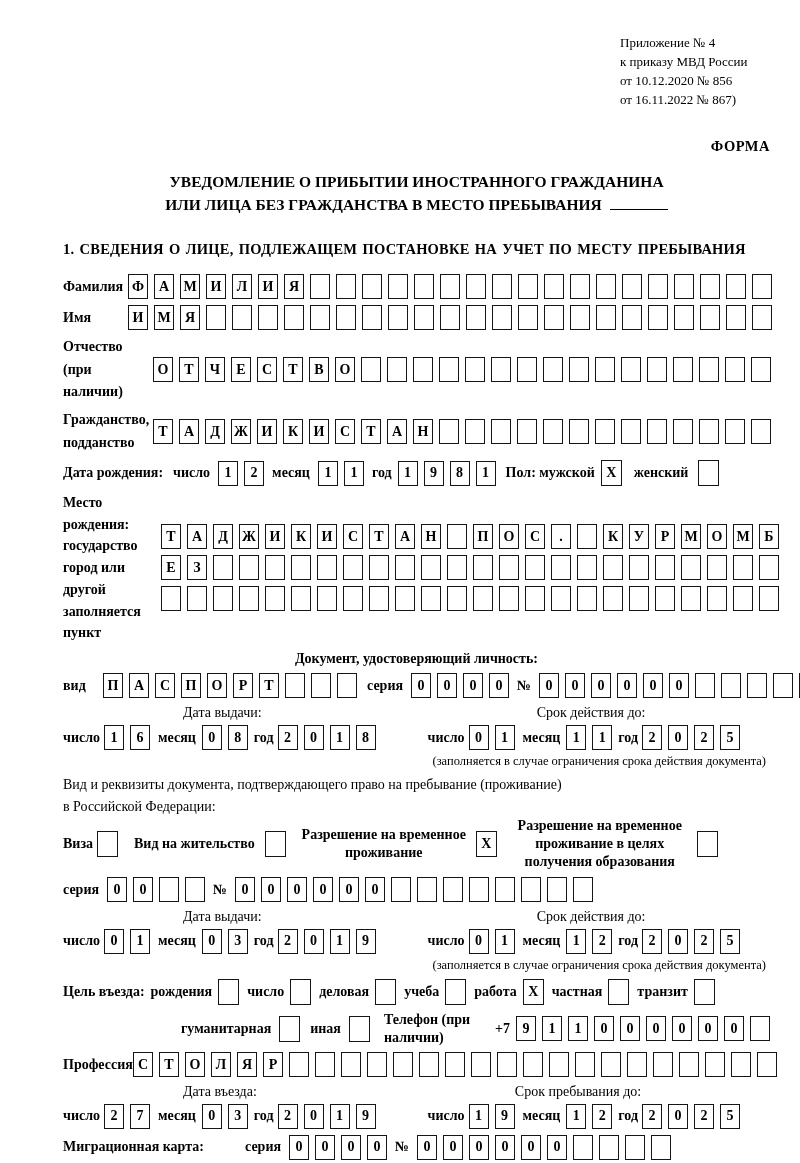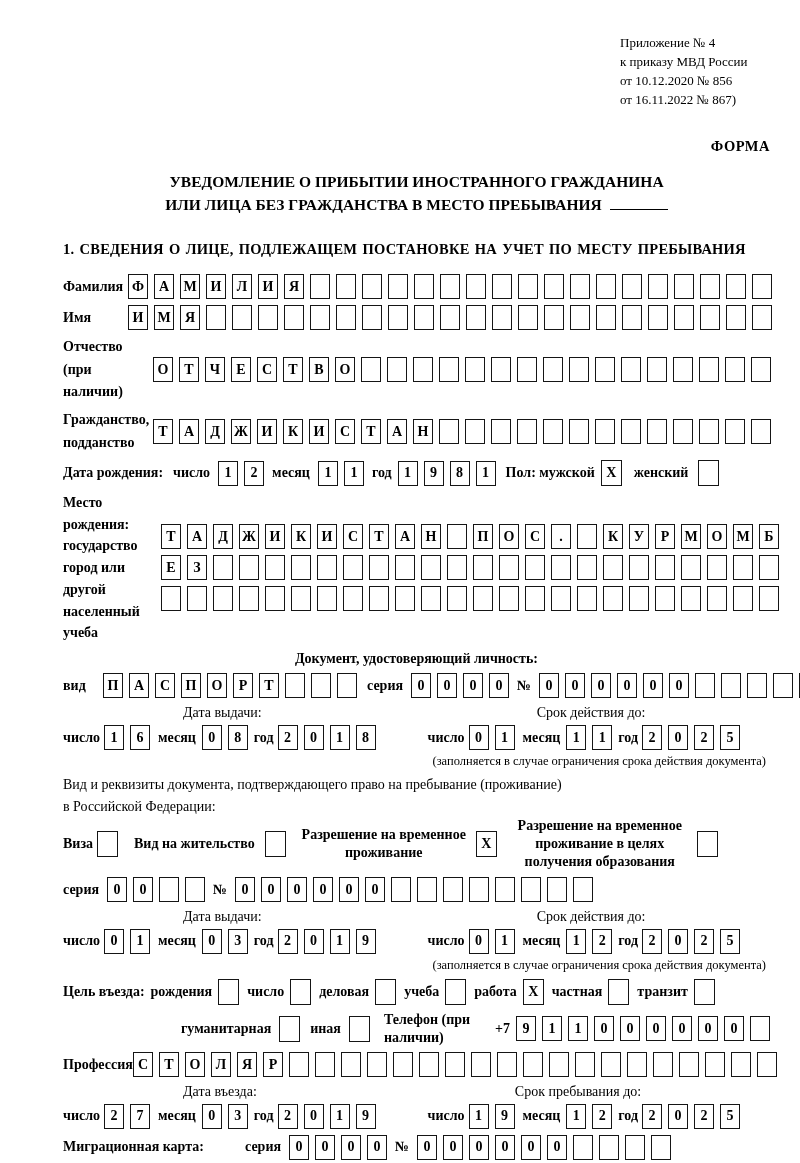--- a/index.html
+++ b/index.html
@@ -201,21 +201,21 @@
     <span class="chk ml6">X</span>
     <span class="ml12">женский</span>
     <span class="chk ml10"></span>
   </div>
 
   <div class="row top" style="margin-top:4px">
     <span class="lbl" style="width:98px;line-height:1.55">
       <span>Место рождения:</span><br>
       <span>государство</span><br>
       <span>город или другой</span><br>
-      <span>населенный учеба</span>
+      <span>заполняется пункт</span>
     </span>
     <div class="stack">
       <div class="boxrow">
           <span class="cell">Т</span>
           <span class="cell">А</span>
           <span class="cell">Д</span>
           <span class="cell">Ж</span>
           <span class="cell">И</span>
           <span class="cell">К</span>
           <span class="cell">И</span>

